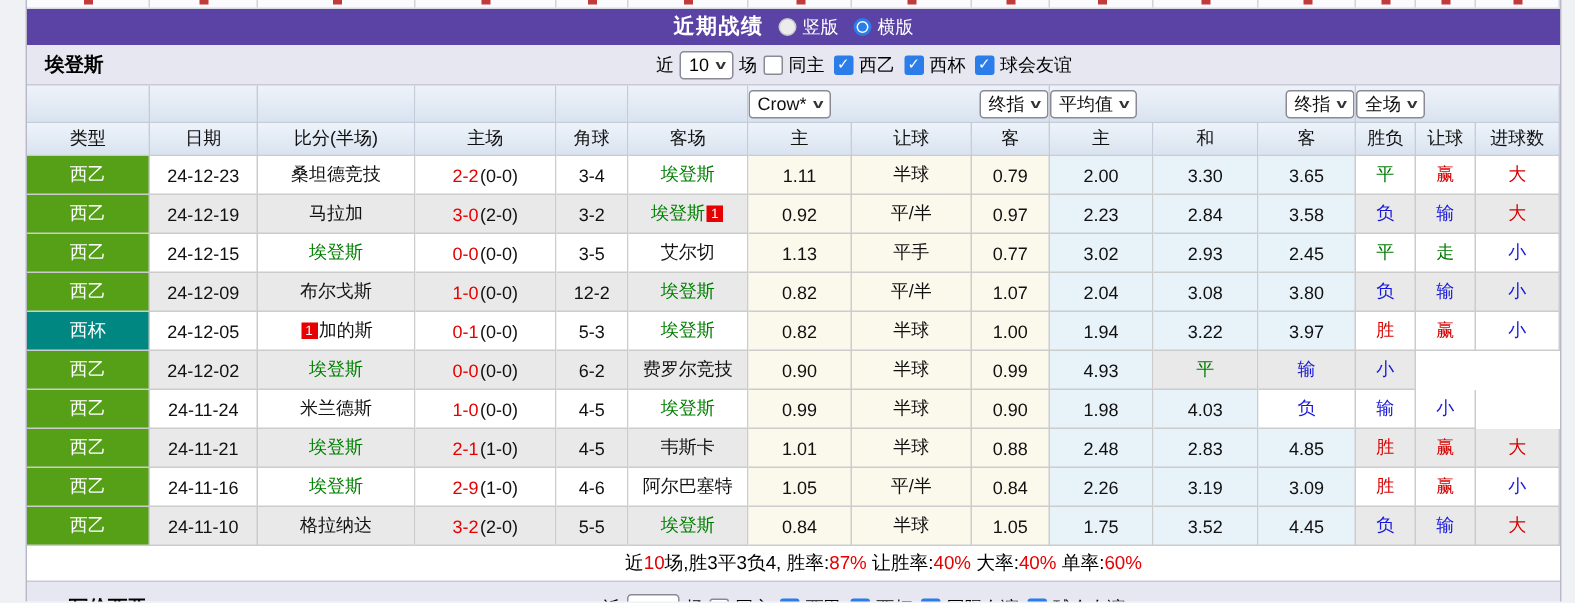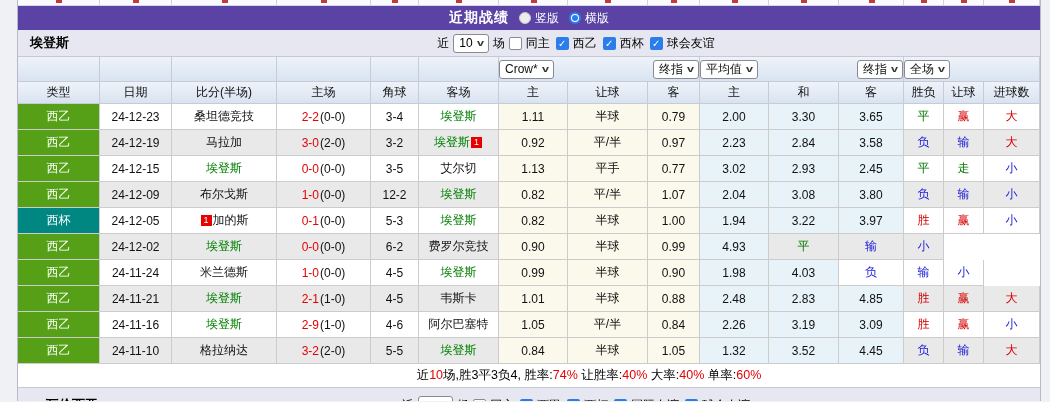--- a/index.html
+++ b/index.html
@@ -407,31 +407,31 @@
             <span class="s-red">3-2</span>
             <span>(2-0)</span>
           </div>
           <div class="cell c-plain">5-5</div>
           <div class="cell c-plain">
             <span class="tm">埃登斯</span>
           </div>
           <div class="cell c-odd">0.84</div>
           <div class="cell c-odd">半球</div>
           <div class="cell c-odd">1.05</div>
-          <div class="cell c-avg">1.32</div>
+          <div class="cell c-avg">1.75</div>
           <div class="cell c-avg">3.52</div>
           <div class="cell c-avg">4.45</div>
           <div class="cell c-res" style="color: rgb(24, 24, 216);">负</div>
           <div class="cell c-res" style="color: rgb(24, 24, 216);">输</div>
           <div class="cell c-res" style="color: rgb(214, 0, 0);">大</div>
         </div>
       </div>
 
     <div class="summary">
-      <span class="summary-inner" id="summary-text"><span>近</span><span class="seg-red">10</span><span>场,胜3平3负4, 胜率:</span><span class="seg-red">74%</span><span> 让胜率:</span><span class="seg-red">40%</span><span> 大率:</span><span class="seg-red">40%</span><span> 单率:</span><span class="seg-red">60%</span></span>
+      <span class="summary-inner" id="summary-text"><span>近</span><span class="seg-red">10</span><span>场,胜3平3负4, 胜率:</span><span class="seg-red">87%</span><span> 让胜率:</span><span class="seg-red">40%</span><span> 大率:</span><span class="seg-red">40%</span><span> 单率:</span><span class="seg-red">60%</span></span>
     </div>
 
     <div class="next-row">
       <div class="inner">
         <span class="team">瓦伦西亚</span>
         <div class="filter-controls" id="next-filter-controls">
             <span>近</span>
             <span class="select">
               <span>10</span>
               <span class="arrow">v</span>

